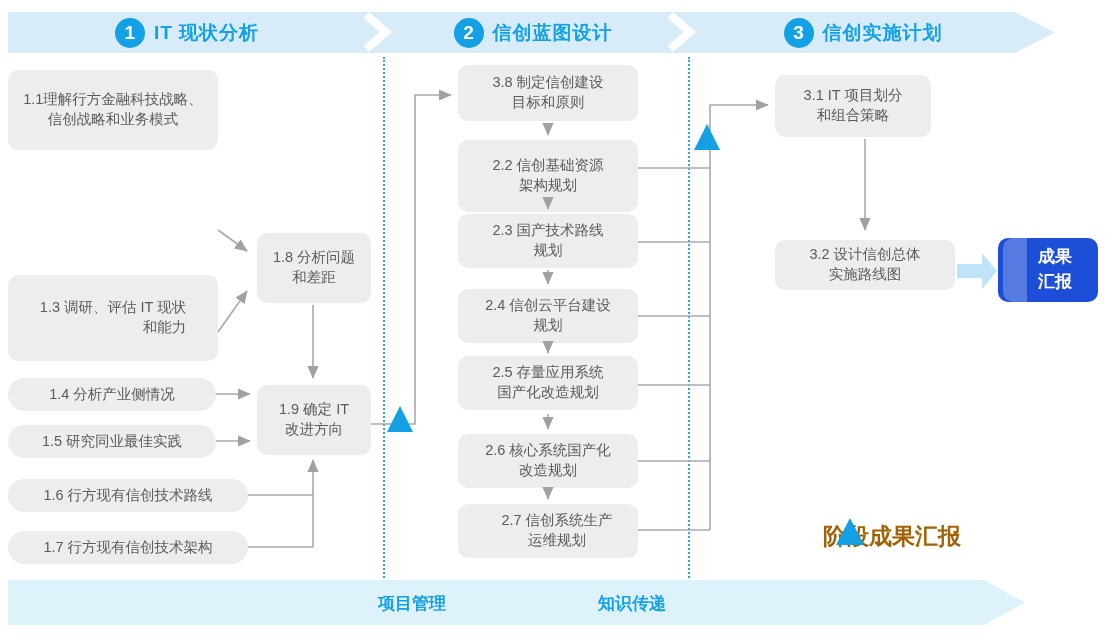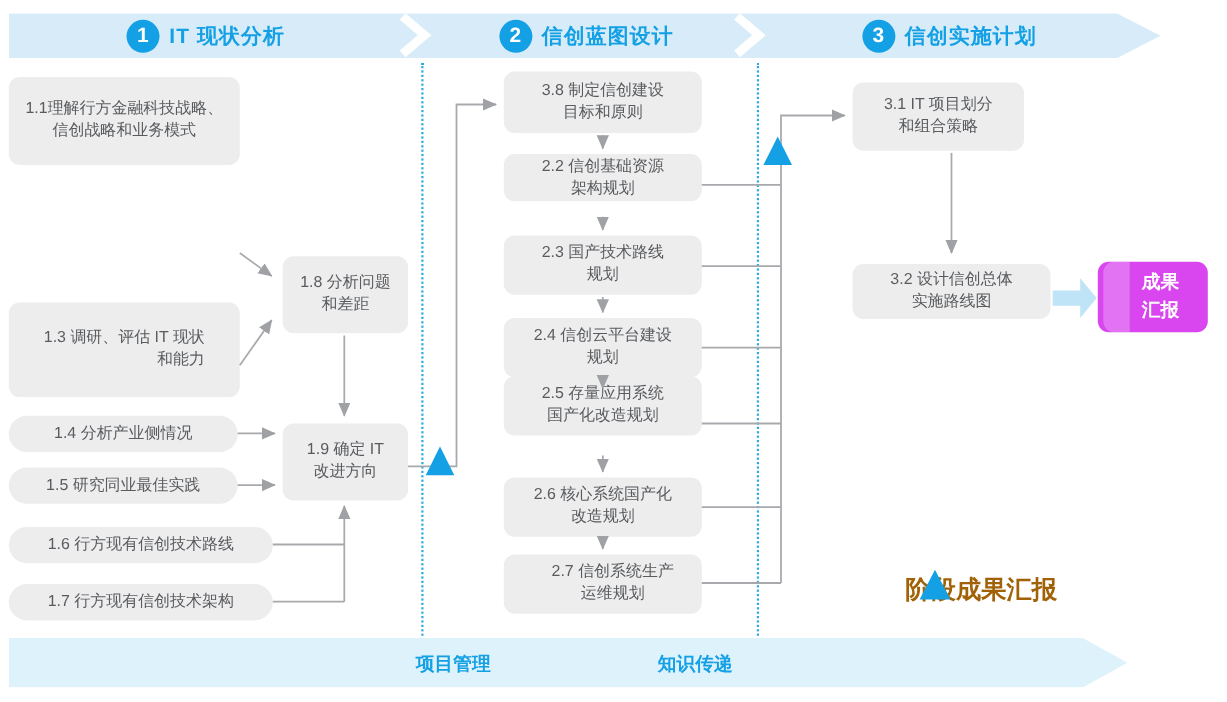--- a/index.html
+++ b/index.html
@@ -18,21 +18,21 @@
     font-weight:bold;font-size:19px;display:flex;align-items:center;justify-content:center;}
   .phase .ttl{color:#14a0e5;font-weight:bold;font-size:19px;letter-spacing:1px;white-space:nowrap;}
 
   
   .box{position:absolute;background:#ededee;border-radius:10px;color:#595b5e;
     font-size:14.5px;line-height:1.35;display:flex;align-items:center;justify-content:center;
     text-align:center;white-space:pre-line;padding:2px 4px;box-sizing:border-box;}
   .pill{border-radius:17px;white-space:nowrap;}
 
   
-  .deliver{position:absolute;left:998px;top:238px;width:100px;height:64px;background:#d946ef;
+  .deliver{position:absolute;left:998px;top:238px;width:100px;height:64px;background:#1d4ed8;
     border-radius:10px;color:#ffffff;font-weight:bold;font-size:17px;line-height:1.45;
     display:flex;align-items:center;justify-content:center;text-align:center;white-space:pre-line;}
   .deliver .stripe{position:absolute;left:5px;top:0;bottom:0;width:24px;
     background:rgba(255,255,255,0.25);border-radius:10px 0 0 10px;}
   .deliver .txt{position:relative;margin-left:14px;}
 
   
   .dotline{position:absolute;top:57px;height:521px;width:0;border-left:2px dotted #2aace3;}
 
   
@@ -131,27 +131,27 @@
   <div class="box pill" style="left:8px;top:425px;width:208px;height:33px;text-align:right;">1.5 研究同业最佳实践</div>
   <div class="box pill" style="left:8px;top:479px;width:240px;height:33px;">1.6 行方现有信创技术路线</div>
   <div class="box pill" style="left:8px;top:531px;width:240px;height:33px;">1.7 行方现有信创技术架构</div>
   <div class="box" style="left:257px;top:233px;width:114px;height:70px;">1.8 分析问题
 和差距</div>
   <div class="box" style="left:257px;top:385px;width:114px;height:70px;">1.9 确定 IT
 改进方向</div>
 
   <div class="box" style="left:458px;top:65px;width:180px;height:56px;">3.8 制定信创建设
 目标和原则</div>
-  <div class="box" style="left:458px;top:140px;width:180px;height:43px;">2.2 信创基础资源
+  <div class="box" style="left:458px;top:140px;width:180px;height:72px;">2.2 信创基础资源
 架构规划</div>
   <div class="box" style="left:458px;top:214px;width:180px;height:54px;">2.3 国产技术路线
 规划</div>
   <div class="box" style="left:458px;top:289px;width:180px;height:54px;">2.4 信创云平台建设
 规划</div>
-  <div class="box" style="left:458px;top:342px;width:180px;height:54px;">2.5 存量应用系统
+  <div class="box" style="left:458px;top:356px;width:180px;height:54px;">2.5 存量应用系统
 国产化改造规划</div>
   <div class="box" style="left:458px;top:434px;width:180px;height:54px;">2.6 核心系统国产化
 改造规划</div>
   <div class="box" style="left:458px;top:504px;width:180px;height:54px;padding-left:22px;">2.7 信创系统生产
 运维规划</div>
 
   <div class="box" style="left:775px;top:75px;width:156px;height:62px;">3.1 IT 项目划分
 和组合策略</div>
   <div class="box" style="left:775px;top:240px;width:180px;height:50px;text-align:center;">3.2 设计信创总体
 实施路线图</div>

